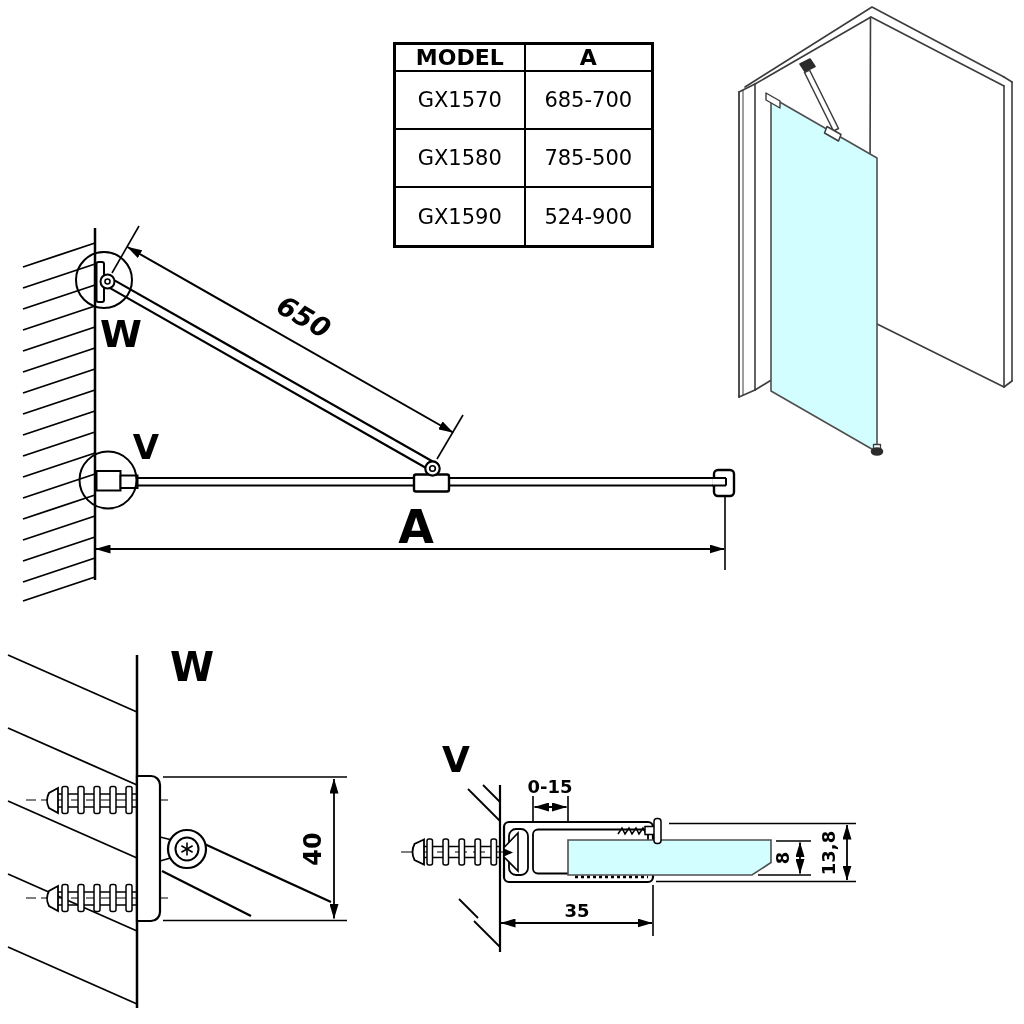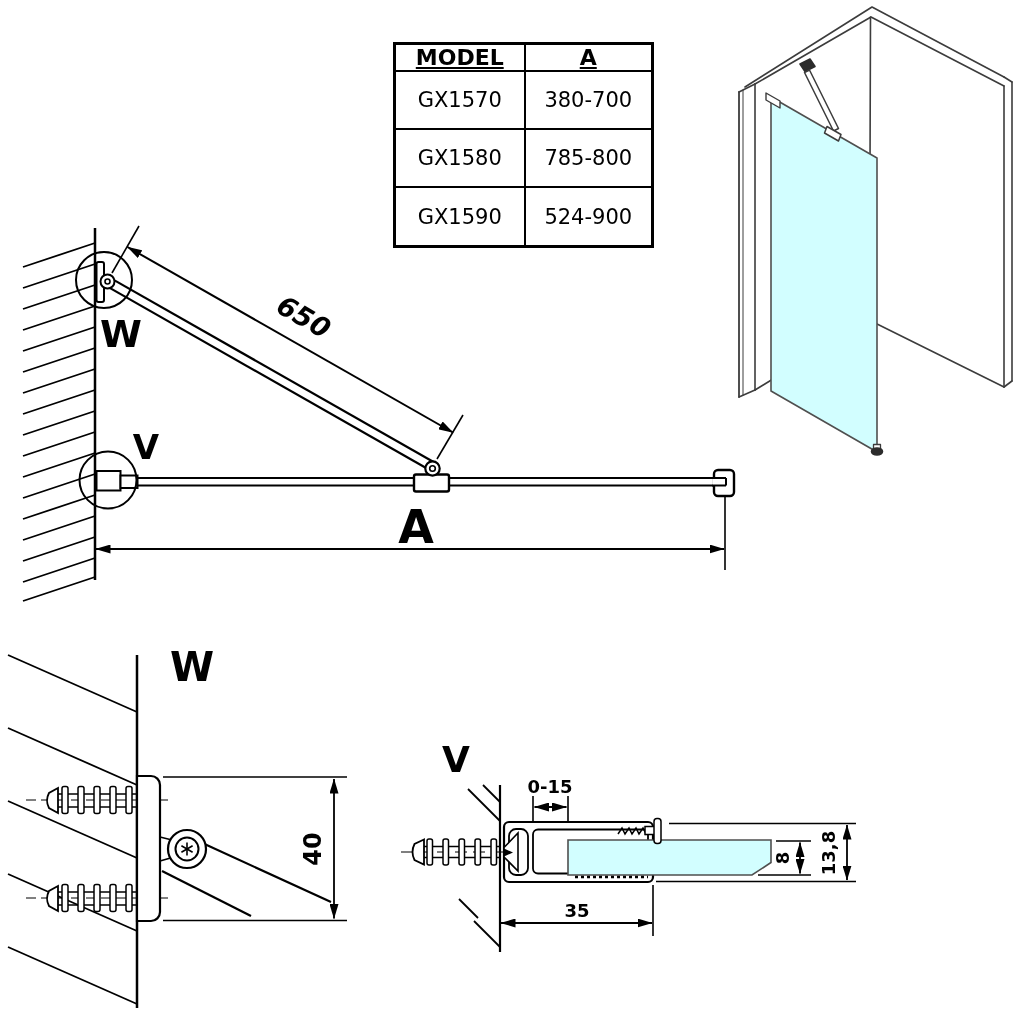--- a/index.html
+++ b/index.html
@@ -3,21 +3,21 @@
 <meta charset="utf-8">
 <style>
   html,body{margin:0;padding:0;background:#ffffff;}
   .canvas{position:relative;width:1024px;height:1024px;background:#fff;overflow:hidden;
           font-family:"DejaVu Sans","Liberation Sans",sans-serif;}
   .drawing{position:absolute;left:0;top:0;}
   .spec-table{position:absolute;left:393px;top:42px;width:261px;height:206px;
               border-collapse:collapse;border:3px solid #000;table-layout:fixed;background:#fff;}
   .spec-table th,.spec-table td{border:2px solid #000;text-align:center;vertical-align:middle;
               padding:0;color:#000;}
-  .spec-table th{font-size:22px;font-weight:bold;text-decoration:underline;}
+  .spec-table th{font-size:22px;font-weight:bold;}
   .spec-table td{font-size:21px;font-weight:normal;}
   .spec-table col.c1{width:130px;}
   svg text{fill:#000;font-family:"DejaVu Sans","Liberation Sans",sans-serif;font-weight:bold;}
   .lbl-big{font-size:38px;}
   .lbl-v{font-size:34px;}
   .lbl-a{font-size:46px;}
   .lbl-650{font-size:27px;font-style:italic;}
   .lbl-wtitle{font-size:40px;}
   .lbl-vtitle{font-size:36px;}
   .lbl-40{font-size:24px;}
@@ -35,25 +35,25 @@
       </colgroup>
     <thead>
       <tr>
         <th>MODEL</th>
         <th>A</th>
       </tr>
     </thead>
     <tbody>
       <tr>
         <td>GX1570</td>
-        <td>380-700</td>
+        <td>685-700</td>
       </tr>
       <tr>
         <td>GX1580</td>
-        <td>785-800</td>
+        <td>785-500</td>
       </tr>
       <tr>
         <td>GX1590</td>
         <td>524-900</td>
       </tr>
     </tbody>
   </table>
 
   <svg class="drawing" width="1024" height="1024" viewBox="0 0 1024 1024">
     <defs>

